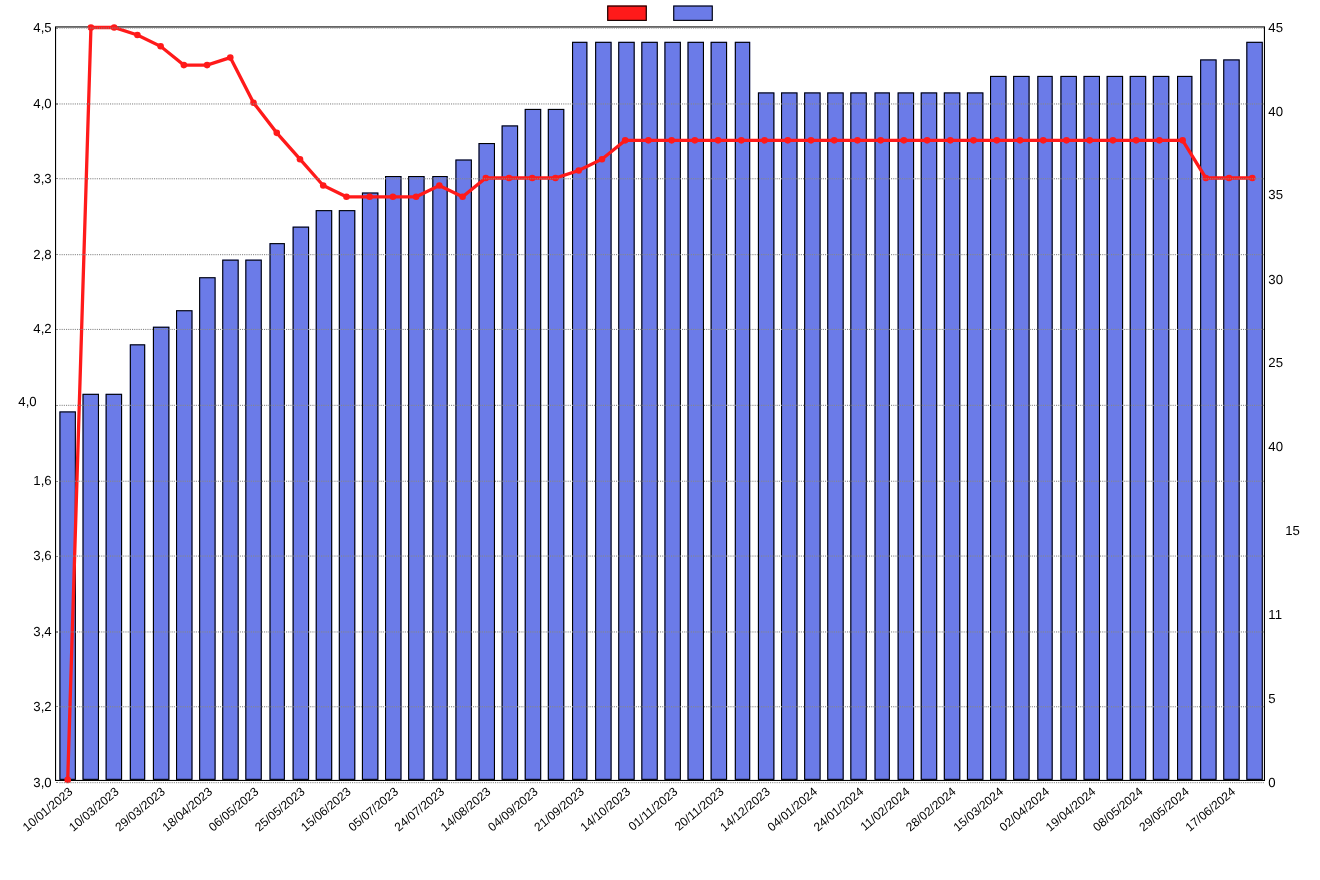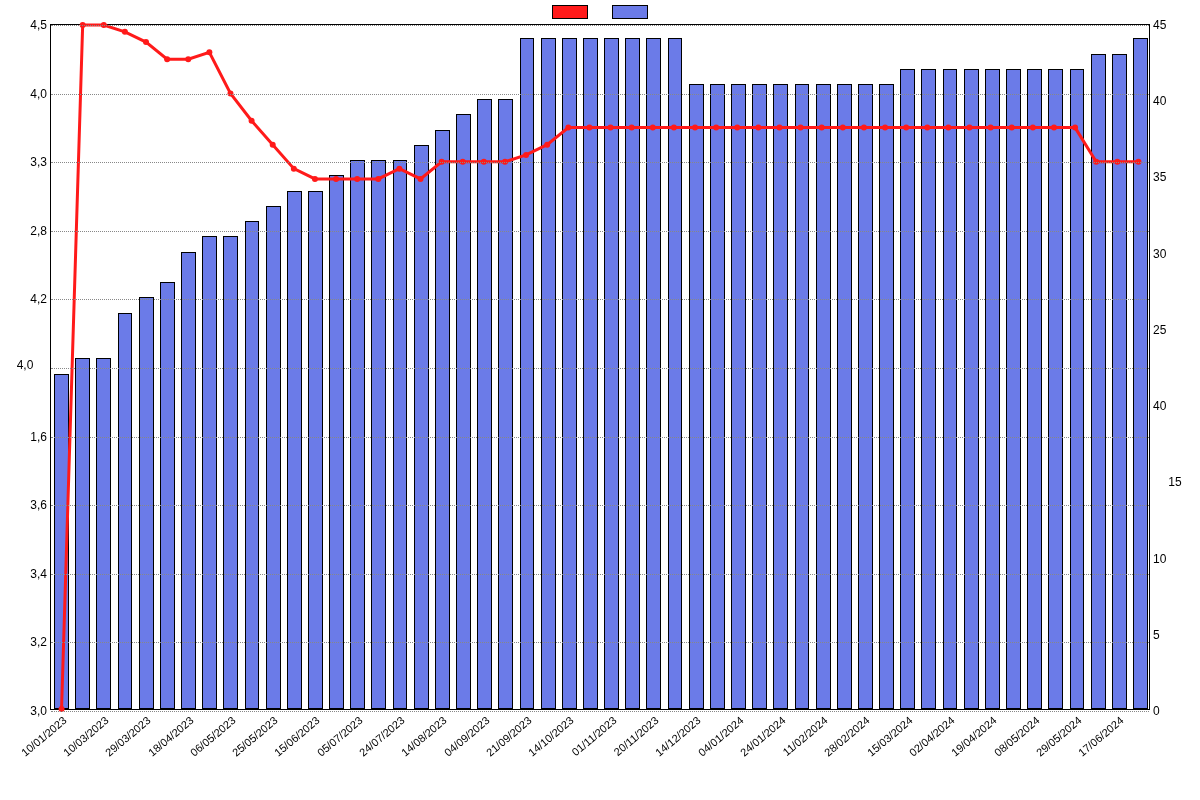--- a/index.html
+++ b/index.html
@@ -210,21 +210,21 @@
       <div class="grid-h" style="top: 205.8px;"></div>
       <div class="y-left" style="top: 205.8px;">2,8</div>
       <div class="grid-h" style="top: 137.2px;"></div>
       <div class="y-left" style="top: 137.2px;">3,3</div>
       <div class="grid-h" style="top: 68.6px;"></div>
       <div class="y-left" style="top: 68.6px;">4,0</div>
       <div class="grid-h" style="top: 0px;"></div>
       <div class="y-left" style="top: 0px;">4,5</div>
       <div class="y-right" style="top: 686px;">0</div>
       <div class="y-right" style="top: 609.778px;">5</div>
-      <div class="y-right" style="top: 533.556px;">10</div>
+      <div class="y-right" style="top: 533.556px;">11</div>
       <div class="y-right" style="top: 457.333px; text-align: center;">15</div>
       <div class="y-right" style="top: 381.111px;">40</div>
       <div class="y-right" style="top: 304.889px;">25</div>
       <div class="y-right" style="top: 228.667px;">30</div>
       <div class="y-right" style="top: 152.444px;">35</div>
       <div class="y-right" style="top: 76.2222px;">40</div>
       <div class="y-right" style="top: 0px;">45</div>
     </div>
 
   <div class="x-labels" id="xLabels">

